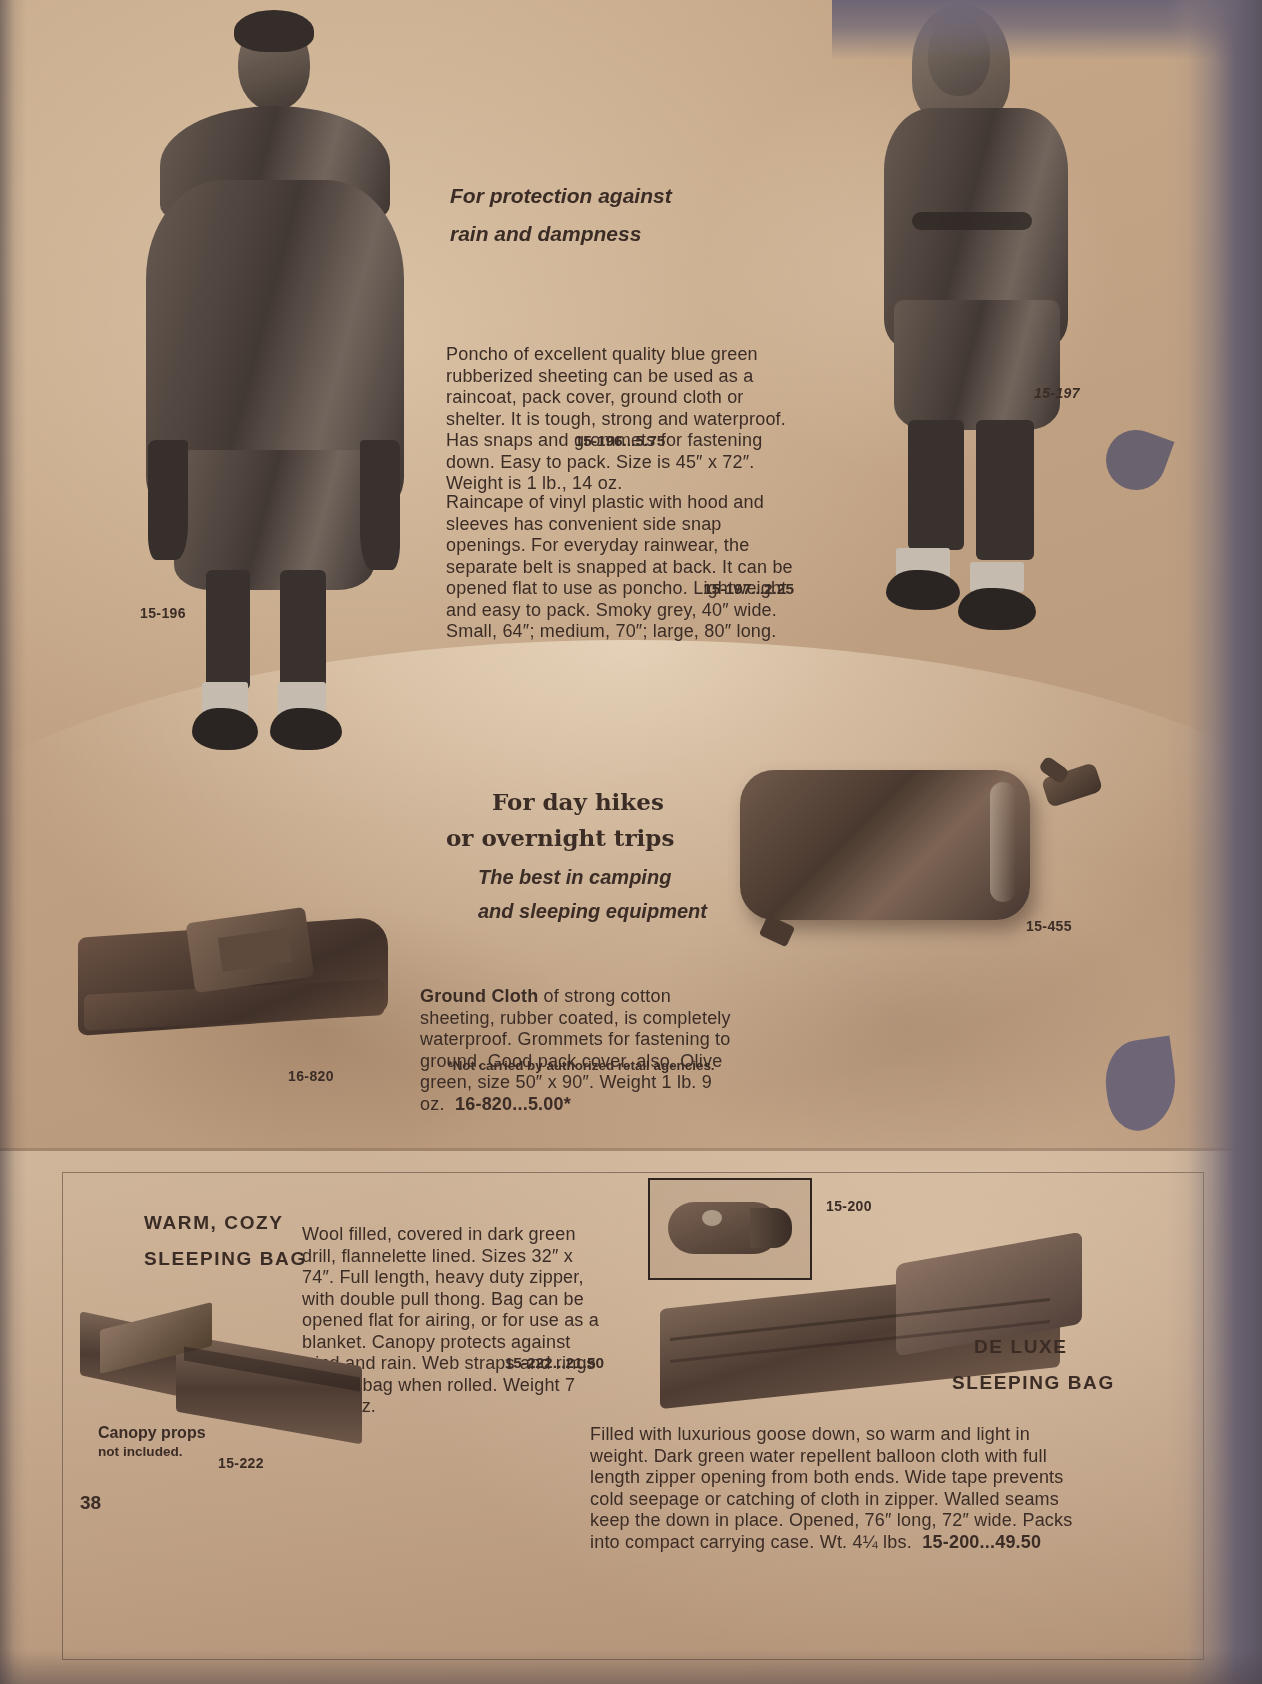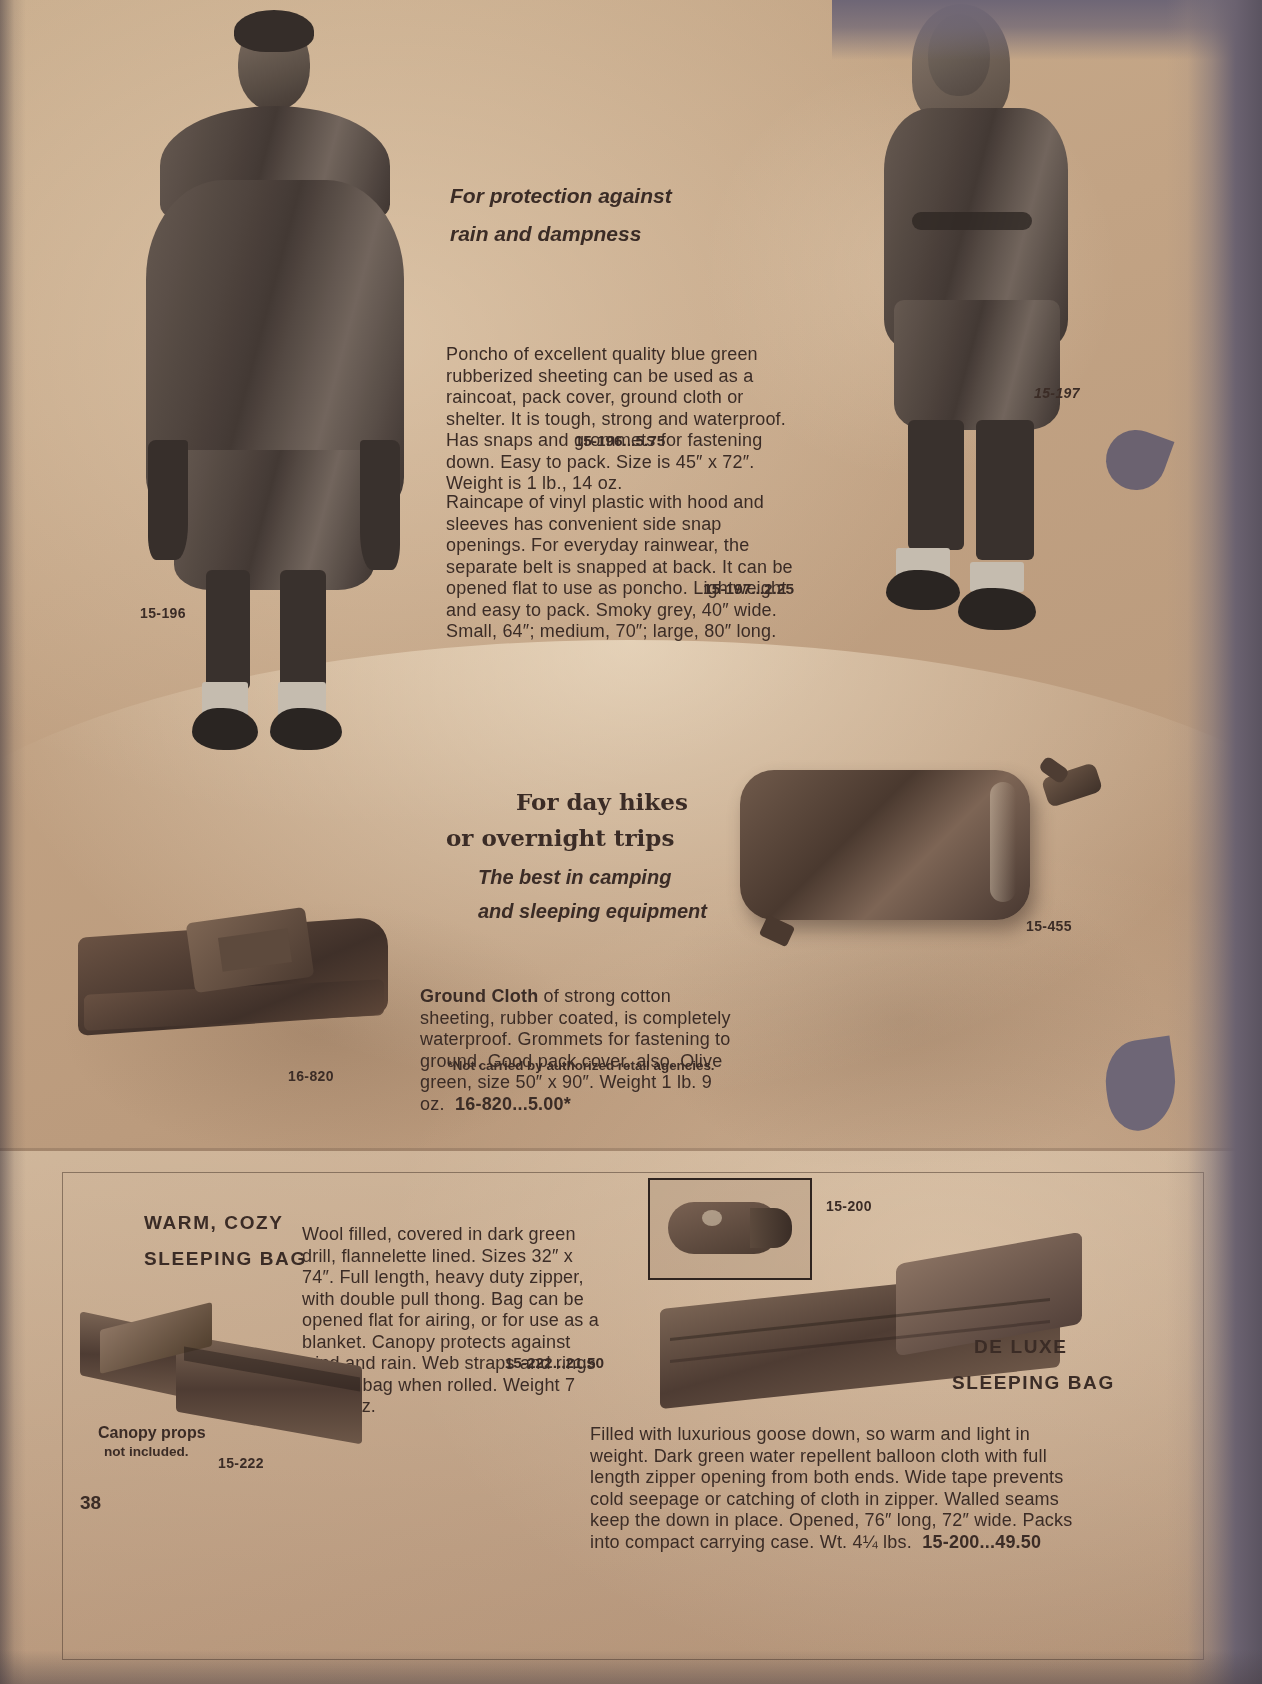--- a/index.html
+++ b/index.html
@@ -110,21 +110,21 @@
     <div class="cloak" style="left:44px;top:300px;width:166px;height:130px;border-radius:10px 10px 20% 20%;"></div>
     <div class="leg" style="left:58px;top:420px;width:56px;height:130px;"></div>
     <div class="leg" style="left:126px;top:420px;width:58px;height:140px;"></div>
     <div class="sock" style="left:46px;top:548px;width:54px;height:30px;"></div>
     <div class="sock" style="left:120px;top:562px;width:54px;height:30px;"></div>
     <div class="shoe" style="left:36px;top:570px;width:74px;height:40px;"></div>
     <div class="shoe" style="left:108px;top:588px;width:78px;height:42px;"></div>
   </div>
   <div class="txt code" style="left:1034px;top:385px;font-style:italic;">15-197</div>
 
-  <div class="txt bold" style="left:516px;top:788px;font-size:23px;font-family:'DejaVu Serif',serif;">For day hikes</div>
+  <div class="txt bold" style="left:492px;top:788px;font-size:23px;font-family:'DejaVu Serif',serif;">For day hikes</div>
   <div class="txt bold" style="left:446px;top:824px;font-size:23px;font-family:'DejaVu Serif',serif;">or overnight trips</div>
 
   <div class="txt bold italic" style="left:438px;top:866px;font-size:20px;">The best in camping</div>
   <div class="txt bold italic" style="left:438px;top:900px;font-size:20px;">and sleeping equipment</div>
 
   <div class="photo" style="left:740px;top:770px;width:330px;height:180px;">
     <div class="sit-upon" style="left:0;top:0;width:290px;height:150px;"></div>
     <div style="position:absolute;left:250px;top:12px;width:26px;height:120px;background:linear-gradient(90deg,rgba(255,240,215,.35),rgba(255,240,215,0));border-radius:20px;"></div>
     <div style="position:absolute;left:22px;top:150px;width:30px;height:22px;background:#4a392f;transform:rotate(25deg);border-radius:4px;"></div>
   </div>
@@ -159,21 +159,21 @@
   <div class="txt bold" style="left:302px;top:1354px;width:302px;text-align:right;font-size:15.4px;">15-222...21.50</div>
 
   <div class="photo" style="left:80px;top:1300px;width:300px;height:160px;">
     <div class="bag" style="left:0px;top:24px;width:120px;height:64px;transform:skewY(12deg);border-radius:4px;"></div>
     <div class="bag" style="left:96px;top:50px;width:186px;height:78px;transform:skewY(10deg);border-radius:4px;"></div>
     <div style="position:absolute;left:20px;top:16px;width:112px;height:44px;background:linear-gradient(150deg,#8d7563,#52402f);transform:skewY(-14deg);border-radius:3px;"></div>
     <div style="position:absolute;left:104px;top:62px;width:176px;height:14px;background:rgba(40,30,25,.5);transform:skewY(10deg);"></div>
   </div>
   <div class="txt code" style="left:218px;top:1455px;">15-222</div>
   <div class="txt bold" style="left:98px;top:1424px;font-size:16px;">Canopy props</div>
-  <div class="txt bold" style="left:98px;top:1444px;font-size:13.6px;margin-left:6px;">not included.</div>
+  <div class="txt bold" style="left:98px;top:1444px;font-size:13.6px;">not included.</div>
 
   <div class="panel" style="left:648px;top:1178px;width:160px;height:98px;border:2px solid #2f241f;background:rgba(150,125,100,.25);">
     <div style="position:absolute;left:18px;top:22px;width:112px;height:52px;border-radius:26px;background:linear-gradient(160deg,#7a6253,#4a3a30);"></div>
     <div style="position:absolute;left:100px;top:28px;width:42px;height:40px;background:linear-gradient(90deg,#5c4a3d,#3a2d26);border-radius:0 18px 18px 0;"></div>
     <div style="position:absolute;left:52px;top:30px;width:20px;height:16px;background:rgba(255,240,210,.45);border-radius:50%;"></div>
   </div>
   <div class="txt code" style="left:826px;top:1198px;">15-200</div>
 
   <div class="photo" style="left:660px;top:1240px;width:470px;height:180px;">
     <div class="bag" style="left:0px;top:48px;width:400px;height:100px;transform:skewY(-6deg);border-radius:6px;"></div>

